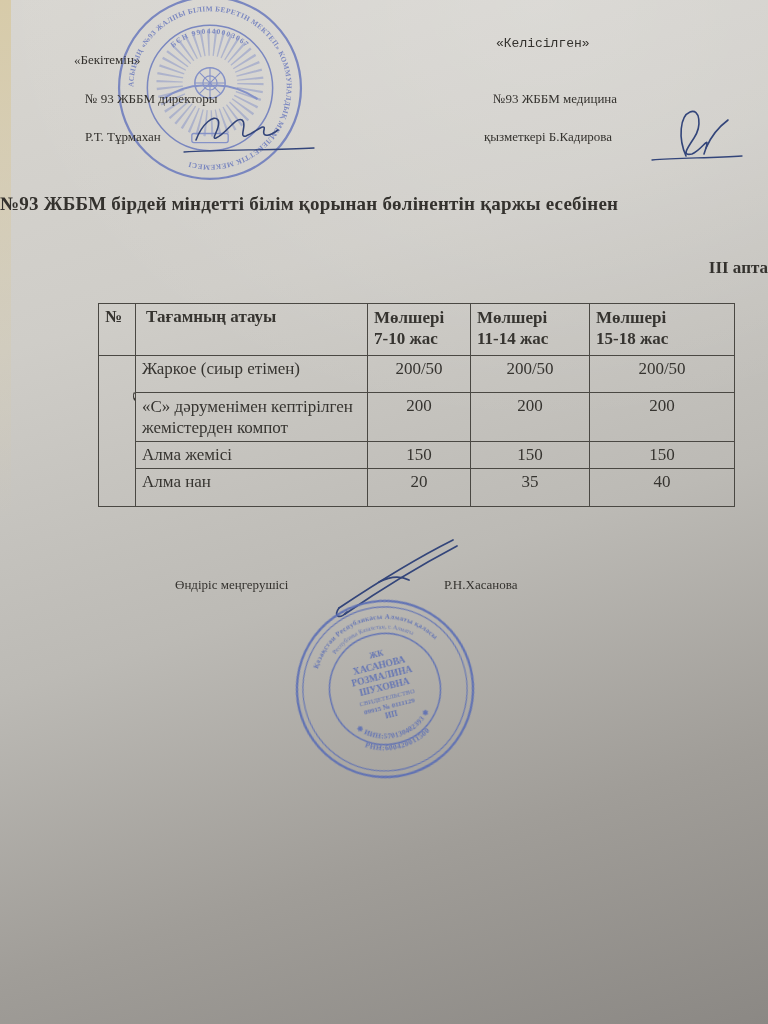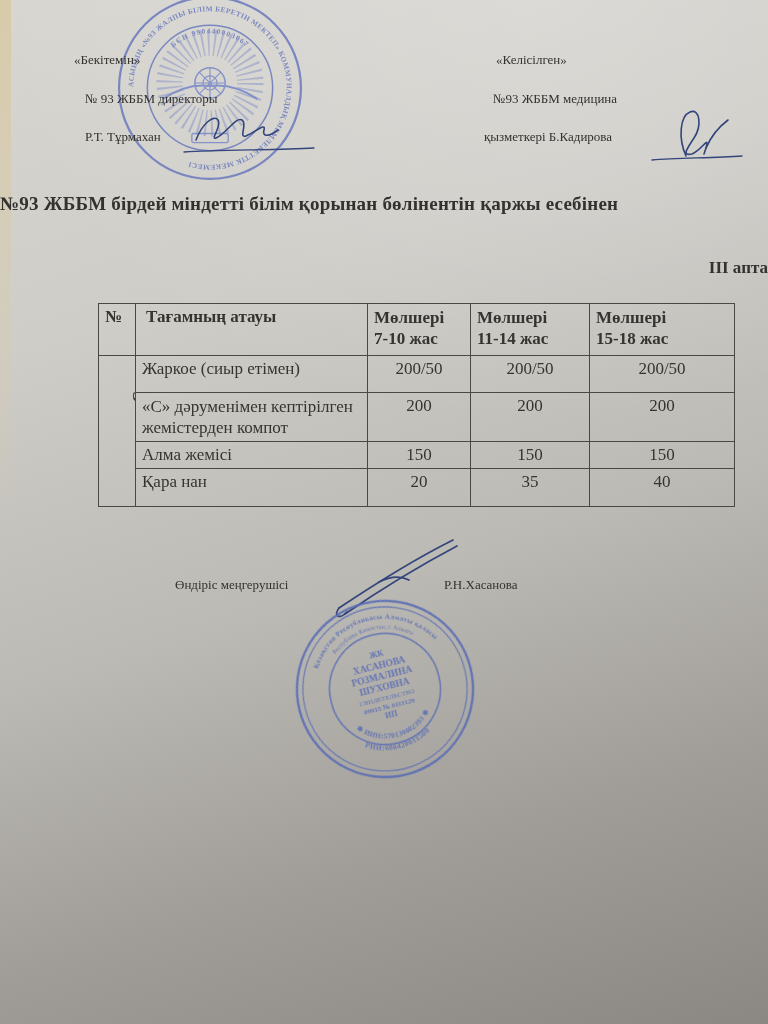--- a/index.html
+++ b/index.html
@@ -81,21 +81,21 @@
       <path d="M84,79 L106,101 M106,79 L84,101 M95,75 V105 M80,90 H110" stroke-width="1.1"></path>
       <path d="M48,106 q24,-16 47,-13 M142,106 q-24,-16 -47,-13" stroke-width="2"></path>
       <rect x="77" y="140" width="36" height="9" rx="2" stroke-width="1.3"></rect>
     </g>
   </svg>
 
   <div class="t fs19" style="left:74px;top:52px;">«Бекітемін»</div>
   <div class="t fs19" style="left:85px;top:91px;">№ 93 ЖББМ директоры</div>
   <div class="t fs19" style="left:85px;top:129px;">Р.Т. Тұрмахан</div>
 
-  <div class="t fs19" style="left:496px;top:52px;">«Келісілген»</div>
+  <div class="t fs19" style="left:496px;top:36px;font-family:Liberation Mono, monospace;">«Келісілген»</div>
   <div class="t fs19" style="left:493px;top:91px;">№93 ЖББМ медицина</div>
   <div class="t fs19" style="left:484px;top:129px;">қызметкері Б.Кадирова</div>
 
   <svg class="sig" style="left:182px;top:106px;width:140px;height:58px;" viewBox="0 0 140 58">
     <g fill="none" stroke="#33457a" stroke-width="1.6" stroke-linecap="round">
       <path d="M14,34 C20,18 32,8 36,14 C40,20 28,34 34,32 C44,28 54,10 60,14 C66,18 56,32 64,30 C74,26 84,16 82,24 C80,32 88,30 96,24"></path>
       <path d="M2,46 C40,44 90,44 132,42" stroke-width="1.3"></path>
     </g>
   </svg>
 
@@ -152,21 +152,21 @@
       <td class="val">200</td>
       <td class="val">200</td>
     </tr>
     <tr class="r3">
       <td>Алма жемісі</td>
       <td class="val">150</td>
       <td class="val">150</td>
       <td class="val">150</td>
     </tr>
     <tr class="r4">
-      <td>Қара нан</td>
+      <td>Алма нан</td>
       <td class="val">20</td>
       <td class="val">35</td>
       <td class="val">40</td>
     </tr>
   </tbody>
     </table>
 
   <div class="t fs19 footer-role">Өндіріс меңгерушісі</div>
   <div class="t fs19 footer-name">Р.Н.Хасанова</div>
 

